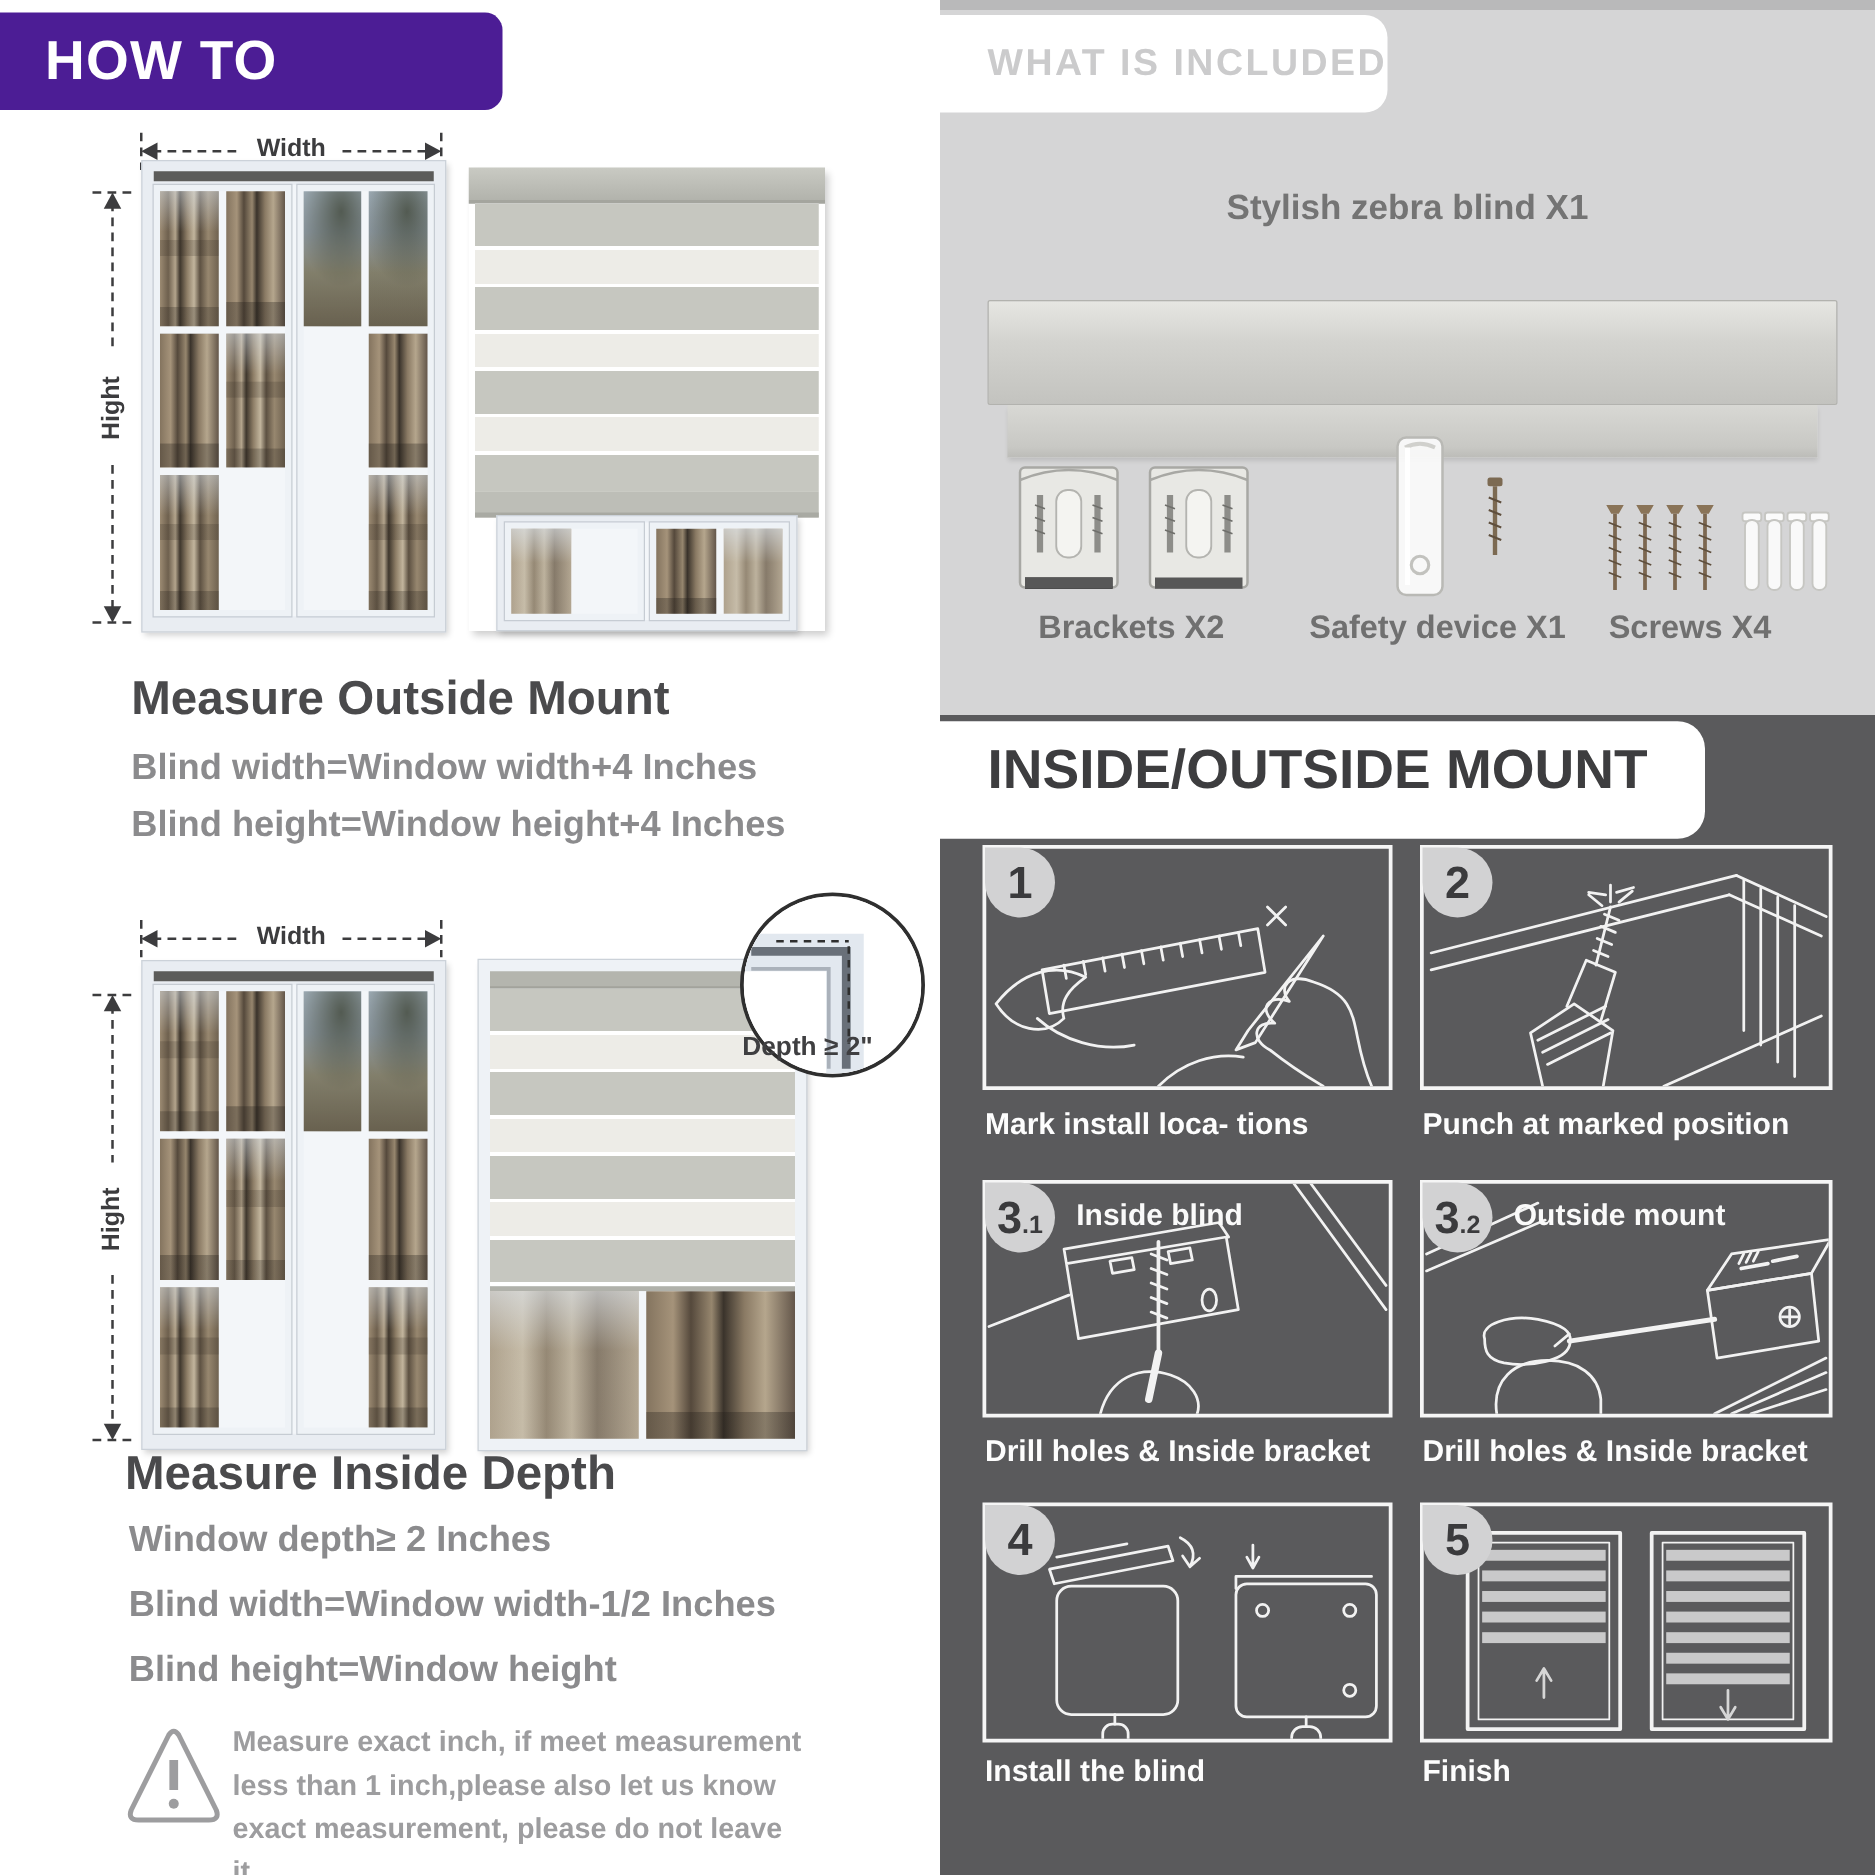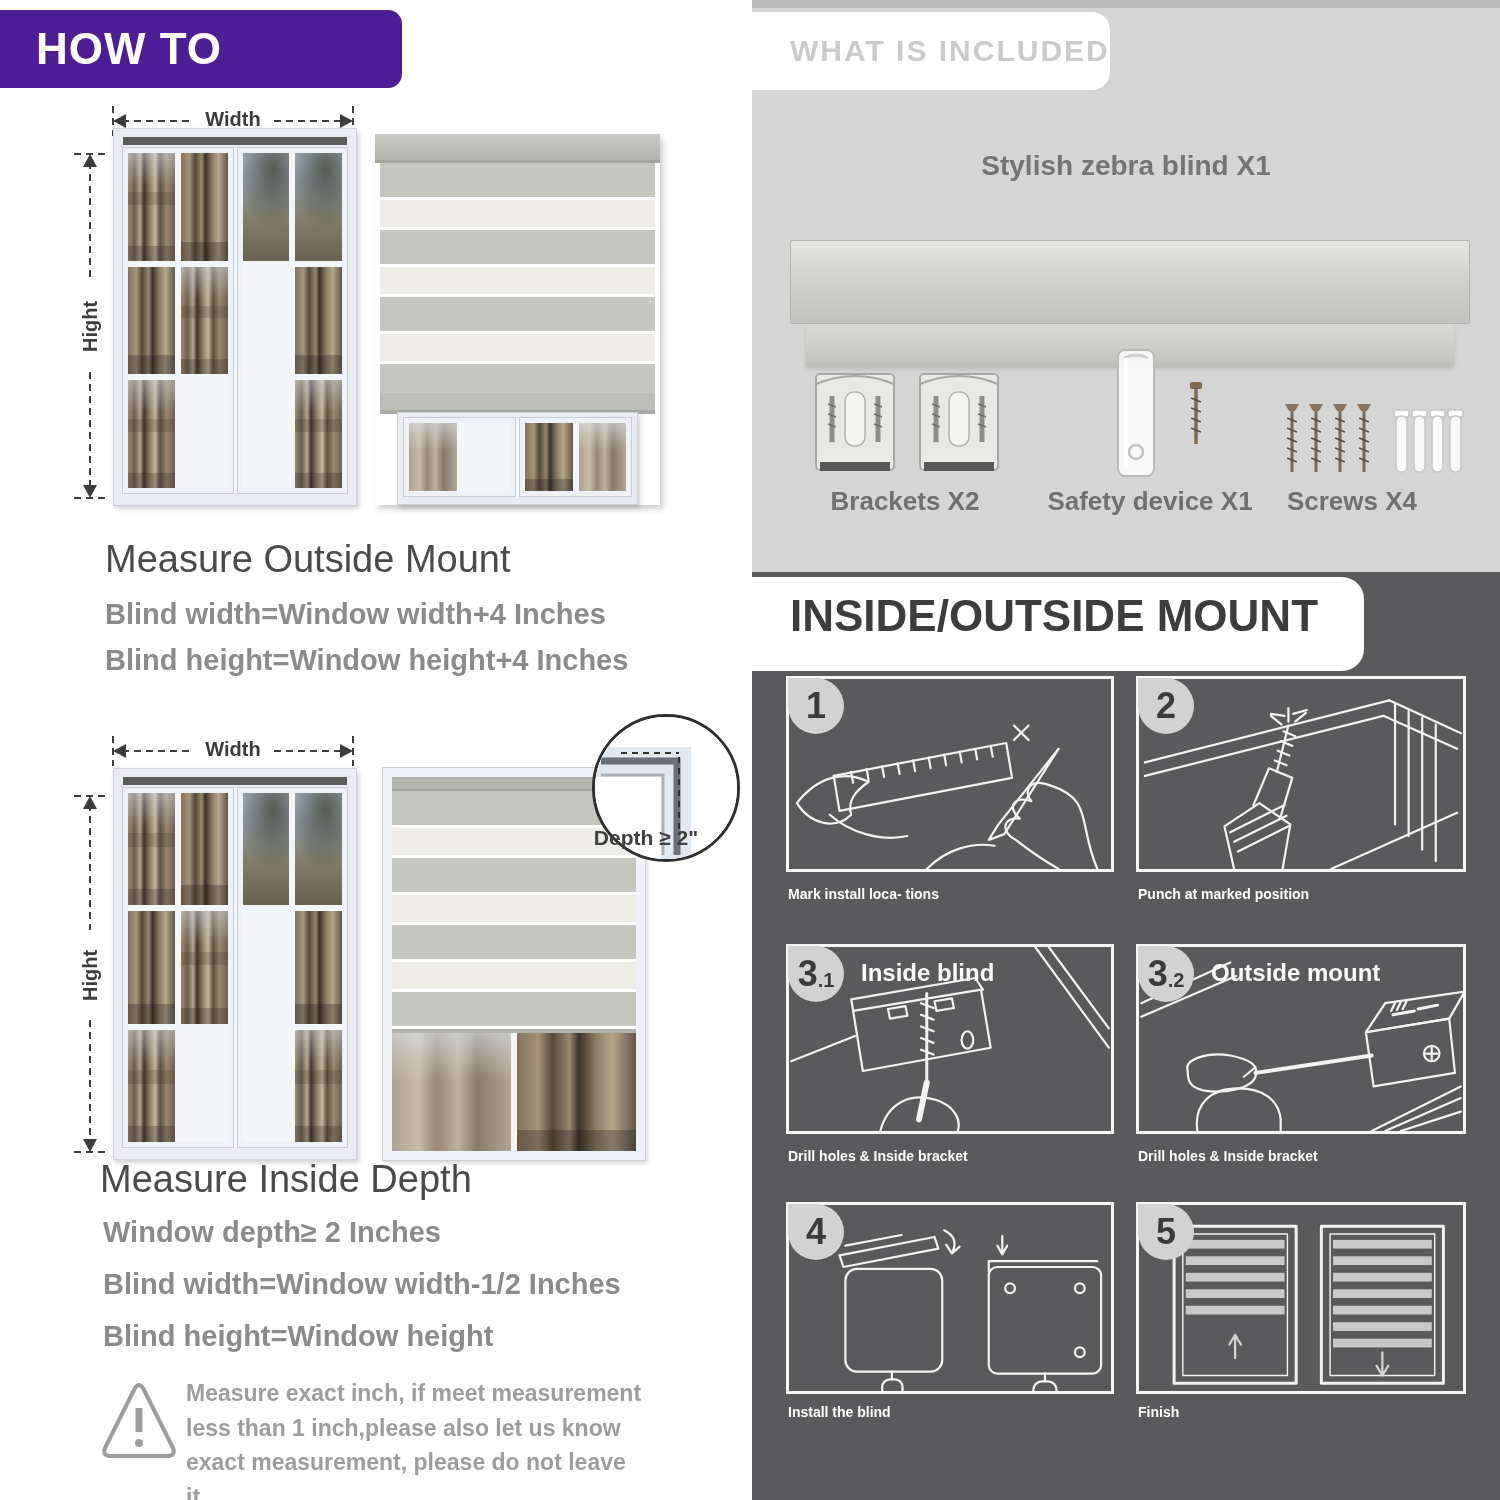--- a/index.html
+++ b/index.html
@@ -12,21 +12,21 @@
              color:#fff;font-size:44px;font-weight:700;line-height:78px;padding-left:36px;letter-spacing:1px;box-sizing:border-box;}
   .included-panel{left:752px;top:0;width:748px;height:572px;background:#d5d5d6;}
   .included-topstrip{left:752px;top:0;width:748px;height:8px;background:#b9b9ba;}
   .included-bar{left:752px;top:12px;width:358px;height:78px;background:#fff;border-radius:0 18px 18px 0;
                 color:#cbcbcc;font-size:30px;font-weight:700;line-height:78px;padding-left:38px;letter-spacing:2px;box-sizing:border-box;}
   .mount-panel{left:752px;top:572px;width:748px;height:928px;background:#5a5a5c;}
   .mount-bar{left:752px;top:577px;width:612px;height:94px;background:#fff;border-radius:0 22px 22px 0;
              color:#3d3d3f;font-size:44px;font-weight:700;line-height:78px;padding-left:38px;box-sizing:border-box;}
 
   
-  .m-title{font-size:38px;font-weight:400;color:#4a4a4c;white-space:nowrap;}
+  .m-title{font-size:38px;font-weight:700;color:#4a4a4c;white-space:nowrap;}
   .m-line{font-size:29px;font-weight:700;color:#8b8b8d;white-space:nowrap;}
   .warn-text{width:456px;font-size:23px;font-weight:700;color:#9d9d9f;line-height:1.5;}
   .product-label{left:752px;top:150px;width:748px;text-align:center;font-size:28px;font-weight:700;color:#747474;}
   .item-label{font-size:26px;font-weight:700;color:#707070;text-align:center;}
   .dim-label{font-size:20px;font-weight:700;color:#3c3c3e;}
   .depth-label{font-size:21px;font-weight:700;color:#3f3f41;text-align:center;}
 
   
   .win{background:#e9edf2;border:1px solid #ccd2d9;box-shadow:2px 3px 5px rgba(0,0,0,.18);box-sizing:border-box;padding:8px 9px 12px;}
   .win-track{height:8px;background:#5c5c5a;margin-bottom:3px;}
@@ -63,21 +63,21 @@
   .fabric-strip{left:806px;top:324px;width:648px;height:42px;
         background:linear-gradient(180deg,#d8d8d4 0%,#c8c8c4 80%,#bcbcb8 100%);box-shadow:0 3px 4px rgba(0,0,0,.12);}
 
   
   .step-box{border:3px solid #f5f5f5;box-sizing:border-box;}
   .badge{position:absolute;left:-1px;top:-1px;width:56px;height:56px;border-radius:0 50% 50% 50%;background:#d2d2d3;
          display:flex;align-items:center;justify-content:center;}
   .badge .n{font-size:36px;font-weight:700;color:#3b3b3d;line-height:1;}
   .badge .sub{font-size:20px;font-weight:700;color:#3b3b3d;line-height:1;margin-top:12px;}
   .step-title{position:absolute;left:72px;top:12px;font-size:24px;font-weight:700;color:#fafafa;}
-  .caption{font-size:14px;font-weight:700;color:#fdfdfd;white-space:nowrap;}
+  .caption{font-size:24px;font-weight:700;color:#fdfdfd;white-space:nowrap;}
   .art{position:absolute;inset:0;width:100%;height:100%;}
   .art path,.art line,.art polyline,.art circle,.art rect,.art ellipse{vector-effect:non-scaling-stroke;}
 </style>
 </head>
 <body>
 
 <div class="page">
 
   <div class="abs howto-bar">HOW TO MEASURE</div>
 

